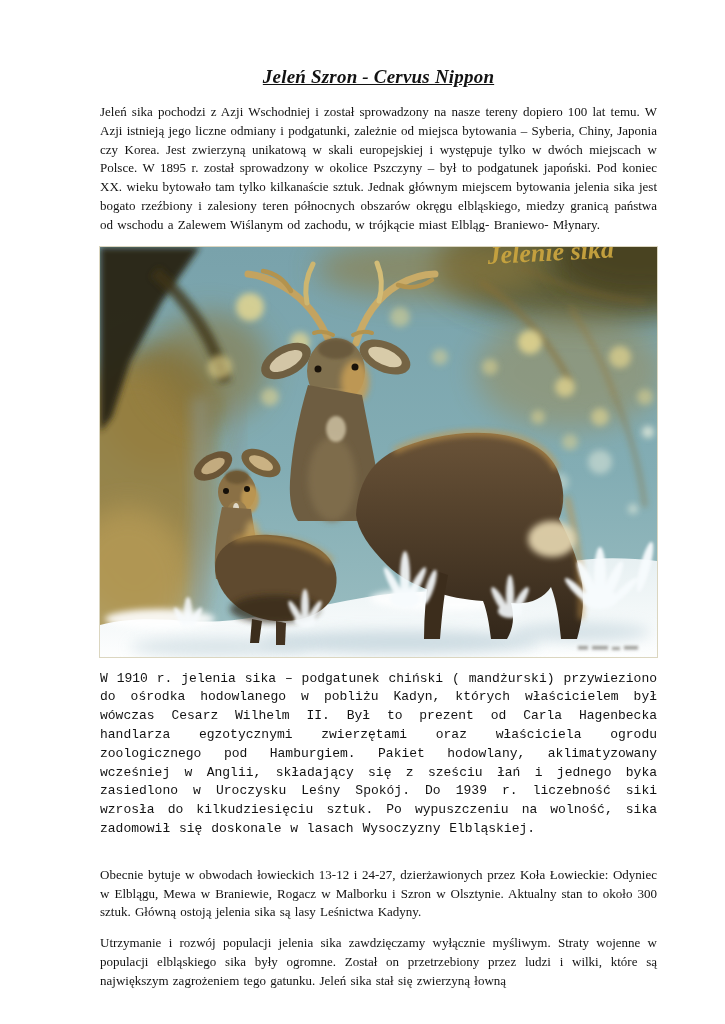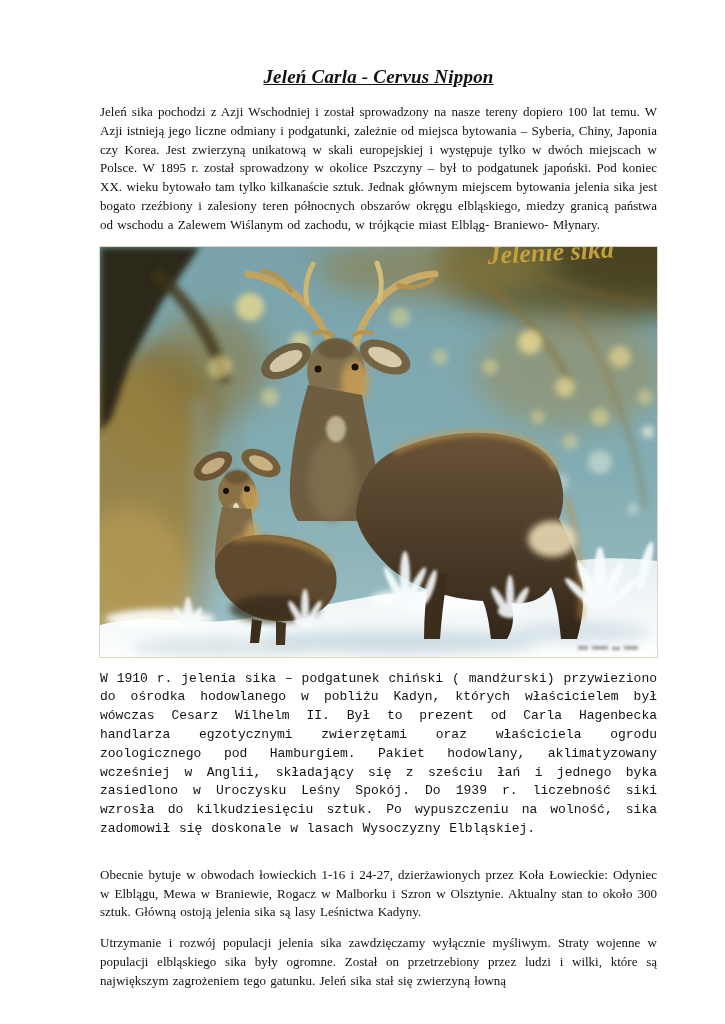--- a/index.html
+++ b/index.html
@@ -46,21 +46,21 @@
     font-family:"Liberation Serif","DejaVu Serif",serif;
     font-style:italic;
     font-weight:bold;
   }
 </style>
 </head>
 <body>
 
 <div class="page">
 
-  <h1 class="doc-title">Jeleń Carla - Cervus Nippon</h1>
+  <h1 class="doc-title">Jeleń Szron - Cervus Nippon</h1>
 
   <p class="para p1">Jeleń sika pochodzi z Azji Wschodniej i został sprowadzony na nasze tereny dopiero 100 lat temu. W Azji istnieją jego liczne odmiany i podgatunki, zależnie od miejsca bytowania – Syberia, Chiny, Japonia czy Korea. Jest zwierzyną unikatową w skali europejskiej i występuje tylko w dwóch miejscach w Polsce. W 1895 r. został sprowadzony w okolice Pszczyny – był to podgatunek japoński. Pod koniec XX. wieku bytowało tam tylko kilkanaście sztuk. Jednak głównym miejscem bytowania jelenia sika jest bogato rzeźbiony i zalesiony teren północnych obszarów okręgu elbląskiego, miedzy granicą państwa od wschodu a Zalewem Wiślanym od zachodu, w trójkącie miast Elbląg- Braniewo- Młynary.</p>
 
   <figure class="photo">
     <svg width="557" height="410" viewBox="0 0 557 410" xmlns="http://www.w3.org/2000/svg">
       <defs>
         <linearGradient id="bgGrad" x1="0" y1="0" x2="0" y2="1">
           <stop offset="0" stop-color="#79a2ab"></stop>
           <stop offset="0.55" stop-color="#83adb4"></stop>
           <stop offset="1" stop-color="#9dbfc2"></stop>
@@ -264,17 +264,17 @@
         <rect x="478" y="399" width="10" height="3.5"></rect>
         <rect x="492" y="399" width="16" height="3.5"></rect>
         <rect x="512" y="400" width="8" height="3"></rect>
         <rect x="524" y="399" width="14" height="3.5"></rect>
       </g>
     </svg>
   </figure>
 
   <p class="para p2">W 1910 r. jelenia sika – podgatunek chiński ( mandżurski) przywieziono do ośrodka hodowlanego w pobliżu Kadyn, których właścicielem był wówczas Cesarz Wilhelm II. Był to prezent od Carla Hagenbecka handlarza egzotycznymi zwierzętami oraz właściciela ogrodu zoologicznego pod Hamburgiem. Pakiet hodowlany, aklimatyzowany wcześniej w Anglii, składający się z sześciu łań i jednego byka zasiedlono w Uroczysku Leśny Spokój. Do 1939 r. liczebność siki wzrosła do kilkudziesięciu sztuk. Po wypuszczeniu na wolność, sika zadomowił się doskonale w lasach Wysoczyzny Elbląskiej.</p>
 
-  <p class="para p3">Obecnie bytuje w obwodach łowieckich 1-16 i 24-27, dzierżawionych przez Koła Łowieckie: Odyniec w Elblągu, Mewa w Braniewie, Rogacz w Malborku i Szron w Olsztynie. Aktualny stan to około 300 sztuk. Główną ostoją jelenia sika są lasy Leśnictwa Kadyny.</p>
+  <p class="para p3">Obecnie bytuje w obwodach łowieckich 13-12 i 24-27, dzierżawionych przez Koła Łowieckie: Odyniec w Elblągu, Mewa w Braniewie, Rogacz w Malborku i Szron w Olsztynie. Aktualny stan to około 300 sztuk. Główną ostoją jelenia sika są lasy Leśnictwa Kadyny.</p>
 
   <p class="para p4">Utrzymanie i rozwój populacji jelenia sika zawdzięczamy wyłącznie myśliwym. Straty wojenne w populacji elbląskiego sika były ogromne. Został on przetrzebiony przez ludzi i wilki, które są największym zagrożeniem tego gatunku. Jeleń sika stał się zwierzyną łowną</p>
 
 </div>
 
 </body></html>

